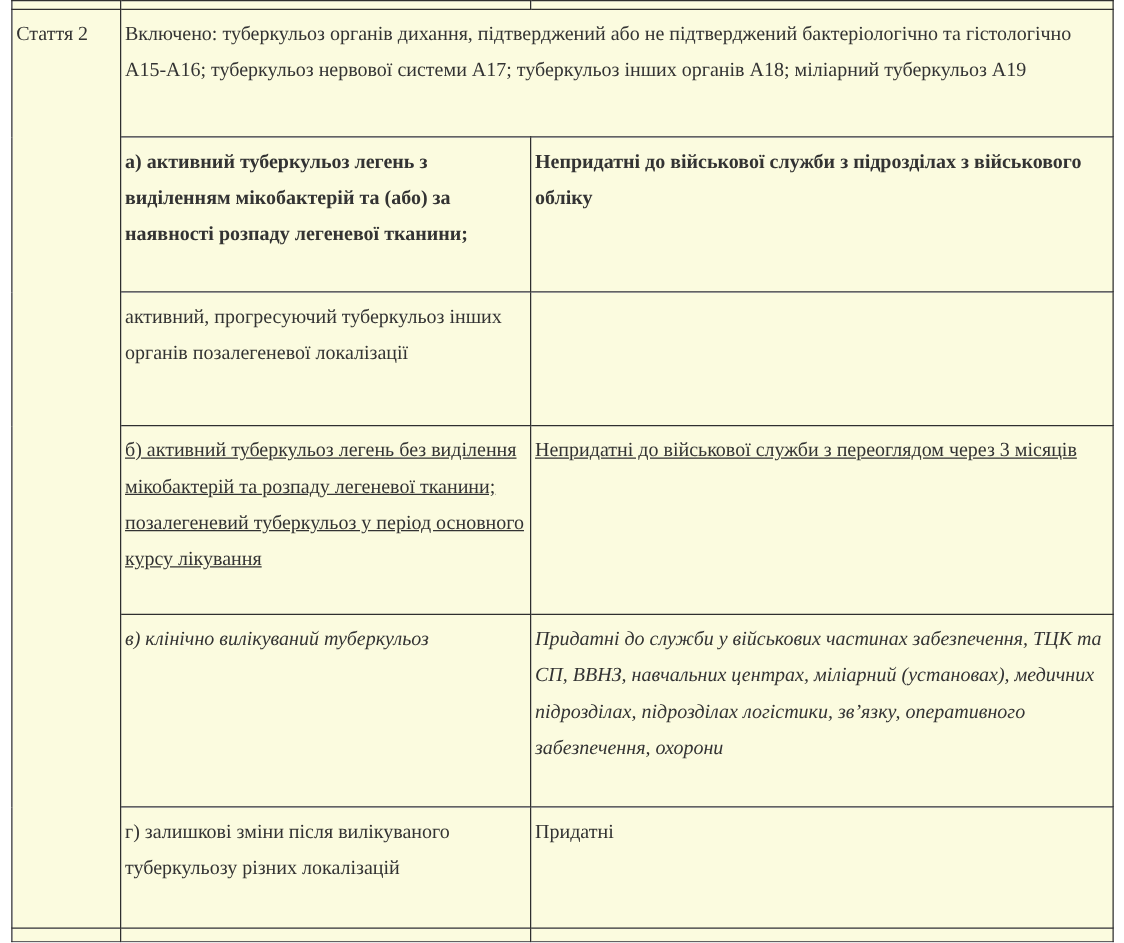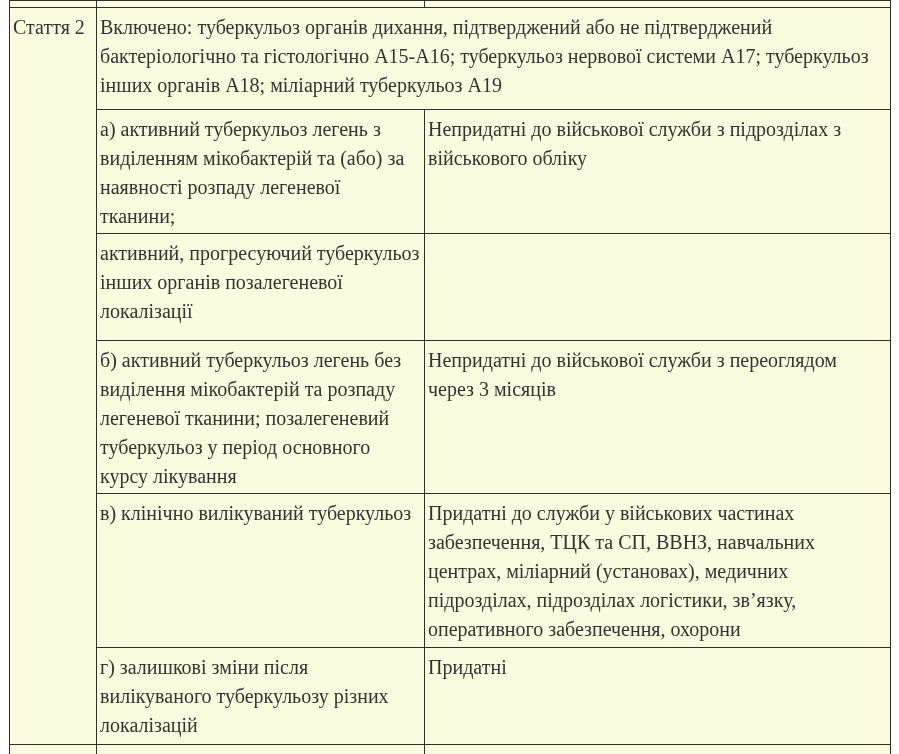--- a/index.html
+++ b/index.html
@@ -20,37 +20,37 @@
     table-layout: fixed;
     margin-left: 9px;
     width: 881px;
   }
   table.fitness td {
     box-sizing: border-box;
     border: 1px solid #2f2f2f;
     background: #fbfbdf;
     vertical-align: top;
     padding: 5px 4px 2px 3px;
-    font-size: 20px;
+    font-size: 16px;
     line-height: 29px;
     color: #333333;
     overflow: hidden;
     word-wrap: break-word;
   }
   col.c1 { width: 87px; }
   col.c2 { width: 328px; }
   col.c3 { width: 466px; }
 
   tr.r-top td { height: 7px;  padding: 0; }
   tr.r-bot td { height: 11px; padding: 0; }
   tr.r-head td.head-cell { height: 102px; }
-  tr.r-a td   { height: 124px; }
+  tr.r-a td   { height: 124px; font-weight: bold; }
   tr.r-s2 td  { height: 107px; }
-  tr.r-b td   { height: 151px; }
-  tr.r-v td   { height: 154px; }
+  tr.r-b td   { height: 151px; text-decoration: underline; }
+  tr.r-v td   { height: 154px; font-style: italic; }
   tr.r-g td   { height: 97px; }
 
   td.article-cell {
     white-space: nowrap;
     padding-left: 4px;
   }
   td.center { }
 </style>
 </head>
 <body>

